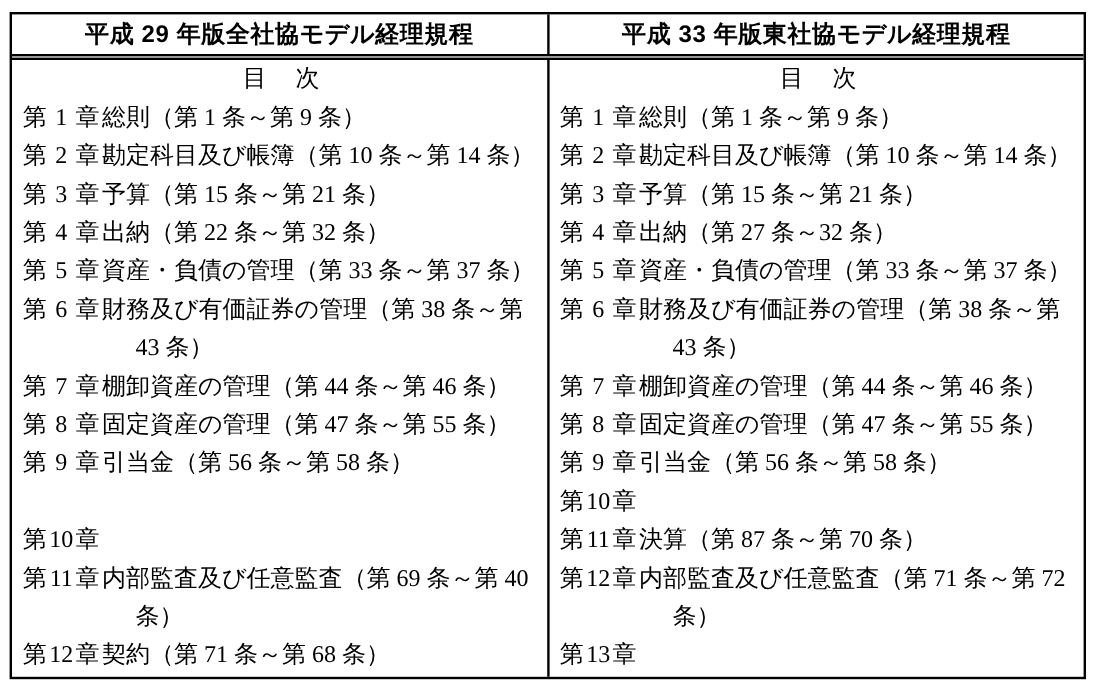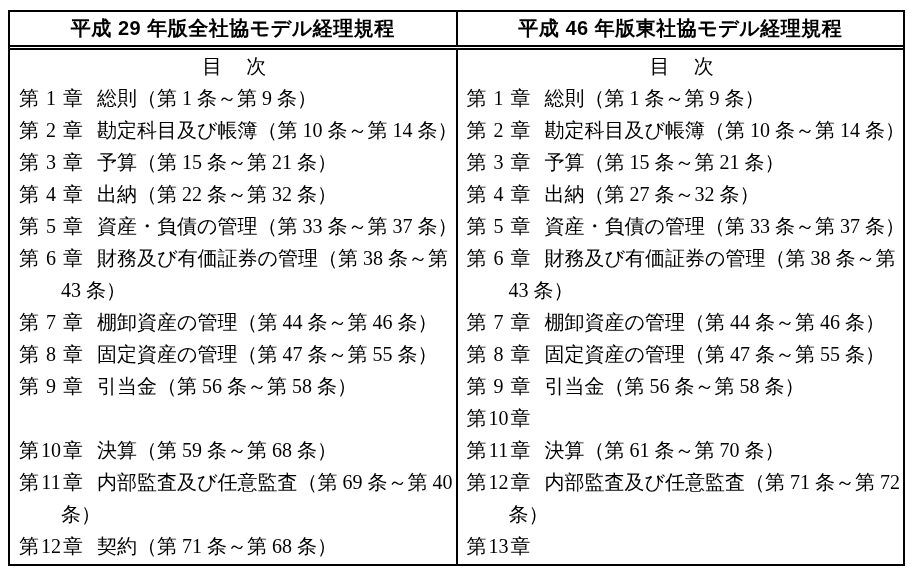--- a/index.html
+++ b/index.html
@@ -62,34 +62,34 @@
   .ch{
     display:inline-block;
     width:64px;
     flex:0 0 64px;
     text-align:justify;
     text-align-last:justify;
     -moz-text-align-last:justify;
   }
   .ttl{
     display:inline-block;
-    margin-left:14px;
+    margin-left:2px;
     white-space:nowrap;
   }
-  .cont .ttl{margin-left:42px;}
+  .cont .ttl{margin-left:94px;}
   .blankline{height:32px;}
 </style>
 </head>
 <body>
 
 <div id="page">
   <div id="tablebox">
     <div id="header-row">
       <div class="hcell left">平成 29 年版全社協モデル経理規程</div>
-      <div class="hcell">平成 46 年版東社協モデル経理規程</div>
+      <div class="hcell">平成 33 年版東社協モデル経理規程</div>
     </div>
     <div id="body-row">
       <div class="col left" id="col-0">
         <div class="tocline">
           <span class="toc-title" style="width:100%">目　次</span>
         </div>
       <div class="tocline">
             <span class="ch">第1章</span>
             <span class="ttl">総則（第 1 条～第 9 条）</span>
           </div>
@@ -124,21 +124,20 @@
             <span class="ch">第8章</span>
             <span class="ttl">固定資産の管理（第 47 条～第 55 条）</span>
           </div>
           <div class="tocline">
             <span class="ch">第9章</span>
             <span class="ttl">引当金（第 56 条～第 58 条）</span>
           </div>
           <div class="blankline"></div>
           <div class="tocline">
             <span class="ch">第10章</span>
-            <span class="ttl">決算（第 59 条～第 68 条）</span>
           </div>
           <div class="tocline">
             <span class="ch">第11章</span>
             <span class="ttl">内部監査及び任意監査（第 69 条～第 40</span>
           </div>
           <div class="tocline cont">
             <span class="ttl">条）</span>
           </div>
           <div class="tocline">
             <span class="ch">第12章</span>
@@ -186,21 +185,21 @@
           </div>
           <div class="tocline">
             <span class="ch">第9章</span>
             <span class="ttl">引当金（第 56 条～第 58 条）</span>
           </div>
           <div class="tocline">
             <span class="ch">第10章</span>
           </div>
           <div class="tocline">
             <span class="ch">第11章</span>
-            <span class="ttl">決算（第 61 条～第 70 条）</span>
+            <span class="ttl">決算（第 87 条～第 70 条）</span>
           </div>
           <div class="tocline">
             <span class="ch">第12章</span>
             <span class="ttl">内部監査及び任意監査（第 71 条～第 72</span>
           </div>
           <div class="tocline cont">
             <span class="ttl">条）</span>
           </div>
           <div class="tocline">
             <span class="ch">第13章</span>

